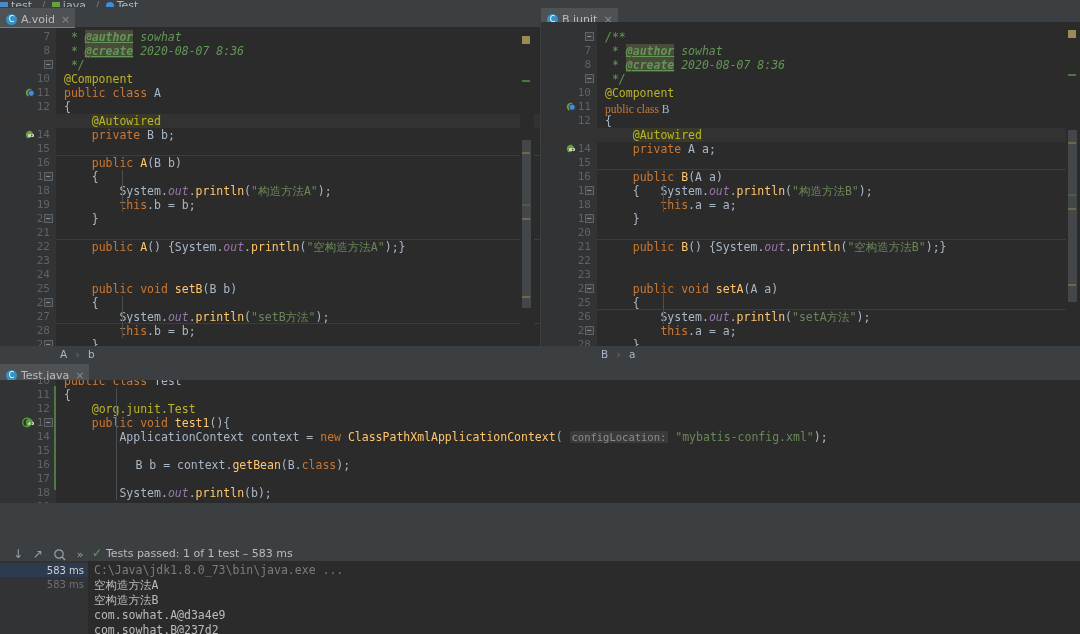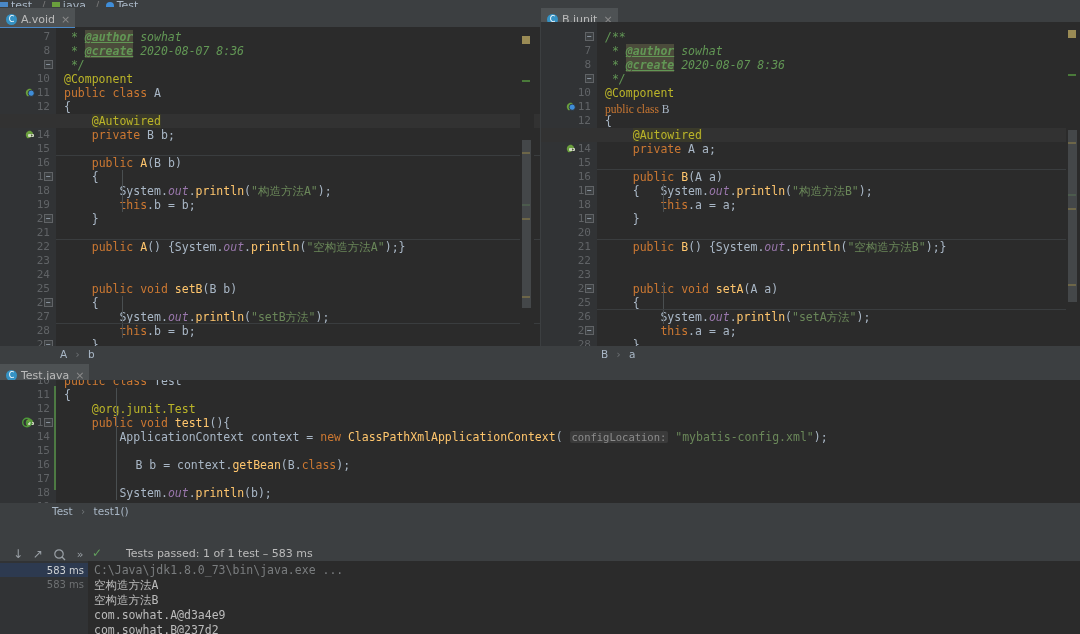--- a/index.html
+++ b/index.html
@@ -395,41 +395,36 @@
         <div class="code" style="top: 22px; left: 8px;">    <span class="ann">@org.junit.Test</span></div>
         <div class="code" style="top: 36px; left: 8px;">    <span class="kw">public</span> <span class="kw">void</span> <span class="mth">test1</span>(){</div>
         <div class="code" style="top: 50px; left: 8px;">        <span class="typ">ApplicationContext</span> <span class="typ">context</span> = <span class="kw">new</span> <span class="mth">ClassPathXmlApplicationContext</span>( <span class="hint">configLocation:</span> <span class="str">"mybatis-config.xml"</span>);</div>
         <div class="code" style="top: 78px; left: 24px;">        <span class="typ">B</span> <span class="typ">b</span> = <span class="typ">context</span>.<span class="mth">getBean</span>(<span class="typ">B</span>.<span class="kw">class</span>);</div>
         <div class="code" style="top: 106px; left: 8px;">        <span class="typ">System</span>.<span class="fld">out</span>.<span class="mth">println</span>(<span class="typ">b</span>);</div>
         <div class="code" style="top: 120px; left: 8px;"></div>
       </div>
   <div class="indentguide" style="left: 116px; top: 8px; height: 112px;"></div>
       <div style="position: absolute; left: 54px; top: 6px; width: 2px; height: 104px; background: rgb(77, 122, 67);"></div>
     </div>
-  <div class="crumbbar" style="left:0;top:503px;width:1080px;">
-    <span style="margin-left:52px;" class="c">Test</span>
-    <span class="cs">›</span>
-    <span class="c">test1()</span>
-  </div>
 
   <div class="annot" style="left:500px;top:521px;">无非就是注解有方法到了属性，但是调用的还是空构造方法，底层是通过反射实现的注入</div>
 
   <div class="runpanel" style="top:521px;width:1080px;height:113px;">
     <div class="runtoolbar" style="top:22px;">
       <span class="rtool" style="left:10px;top:3px;">↓</span>
       <span class="rtool" style="left:30px;top:3px;">↗</span>
       <span class="rtool" style="left:51px;top:3px;">
         <svg width="13" height="13" viewBox="0 0 13 13" aria-hidden="true">
           <circle cx="6" cy="6" r="4.2" fill="none" stroke="#9aa0a6" stroke-width="1.2"></circle>
           <line x1="9" y1="9" x2="12" y2="12" stroke="#9aa0a6" stroke-width="1.2"></line>
         </svg>
       </span>
       <span class="rtool" style="left:72px;top:3px;font-size:11px;">»</span>
       <span class="checkmark" style="position:absolute;left:92px;top:3px;">✓</span>
-      <span class="teststatus" style="left:106px;top:4px;margin-left:20px;">Tests passed: 1 of 1 test – 583 ms</span>
+      <span class="teststatus" style="left:106px;top:4px;">Tests passed: 1 of 1 test – 583 ms</span>
     </div>
     <div class="console" style="left:0;top:40px;width:1080px;height:73px;">
       <div class="cgutter">
           <div class="ctimehl" style="top: 2px;"></div>
           <div class="ctime sel" style="top: 4px;">583 ms</div>
           <div class="ctime" style="top: 18px;">583 ms</div>
         </div>
     <div class="cline dim" style="top: 2px;">C:\Java\jdk1.8.0_73\bin\java.exe ...</div>
         <div class="cline" style="top: 17px;">空构造方法A</div>
         <div class="cline" style="top: 32px;">空构造方法B</div>

